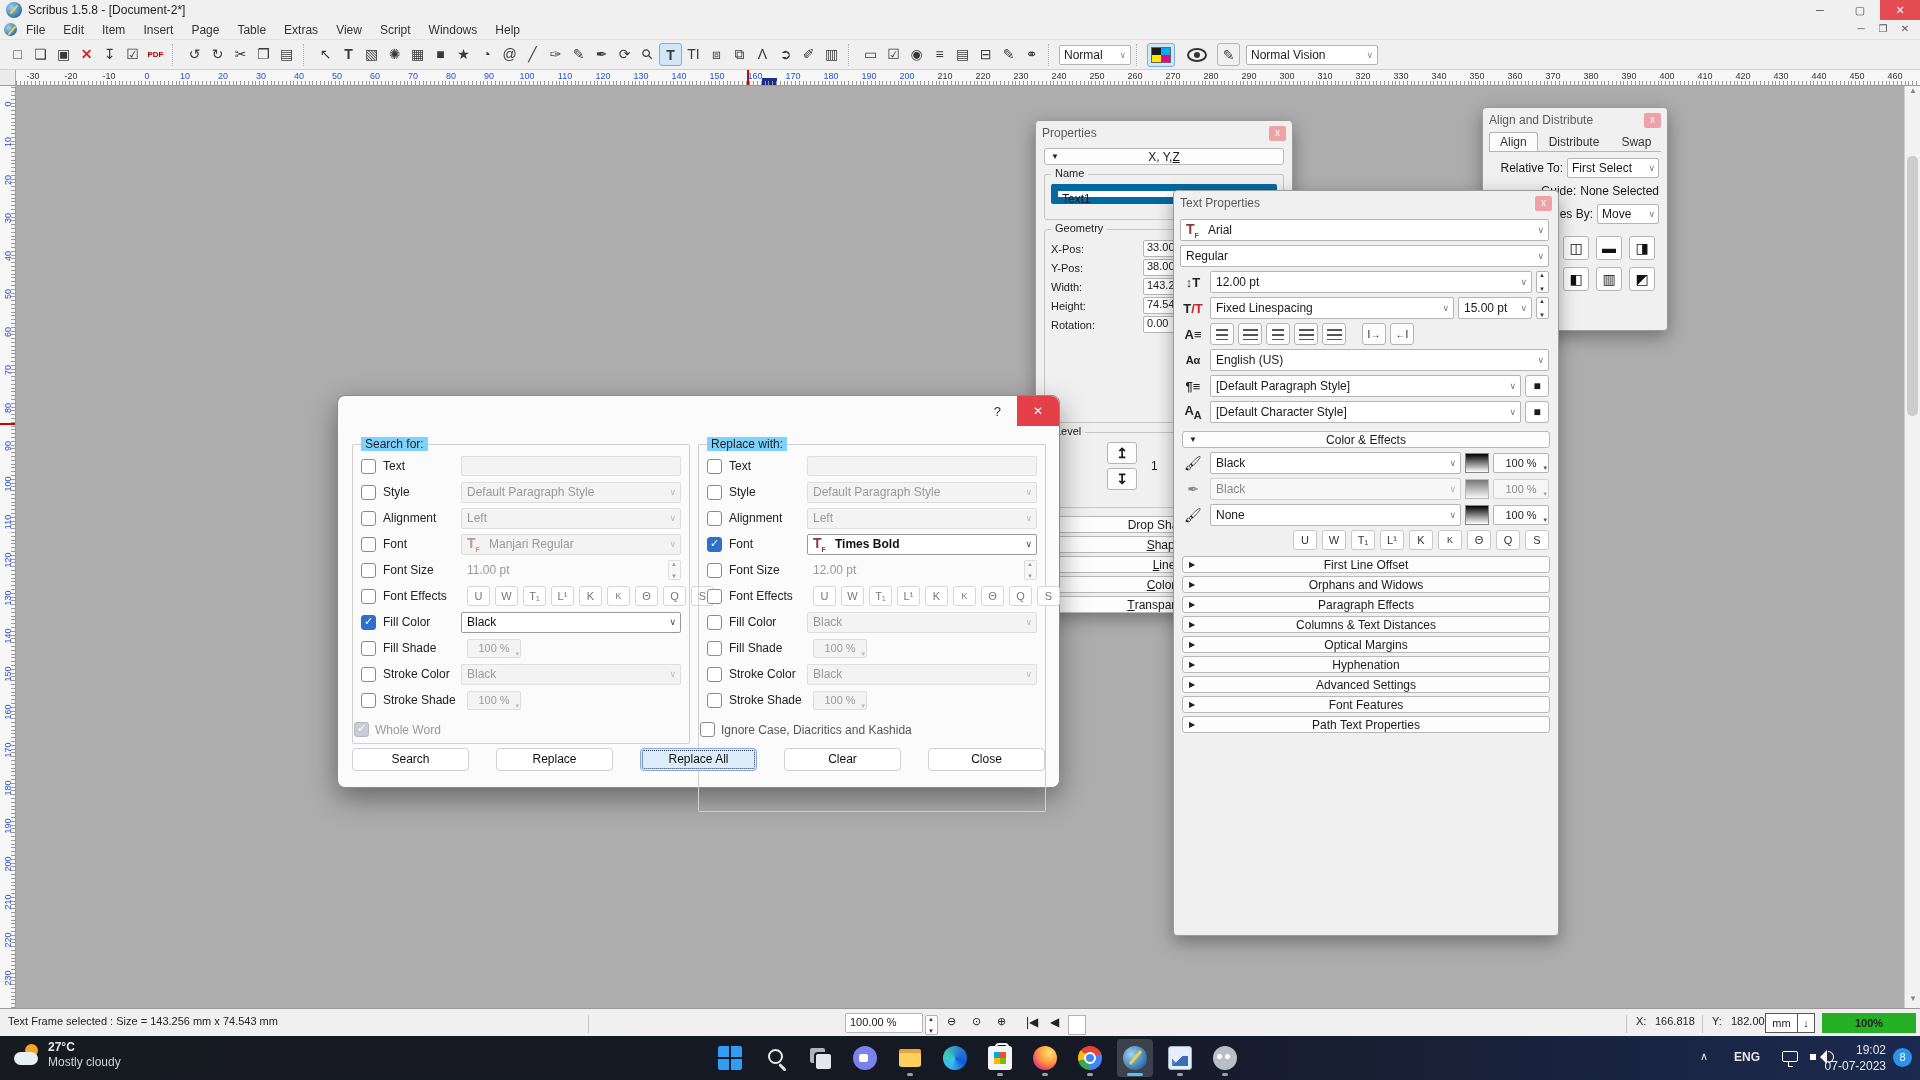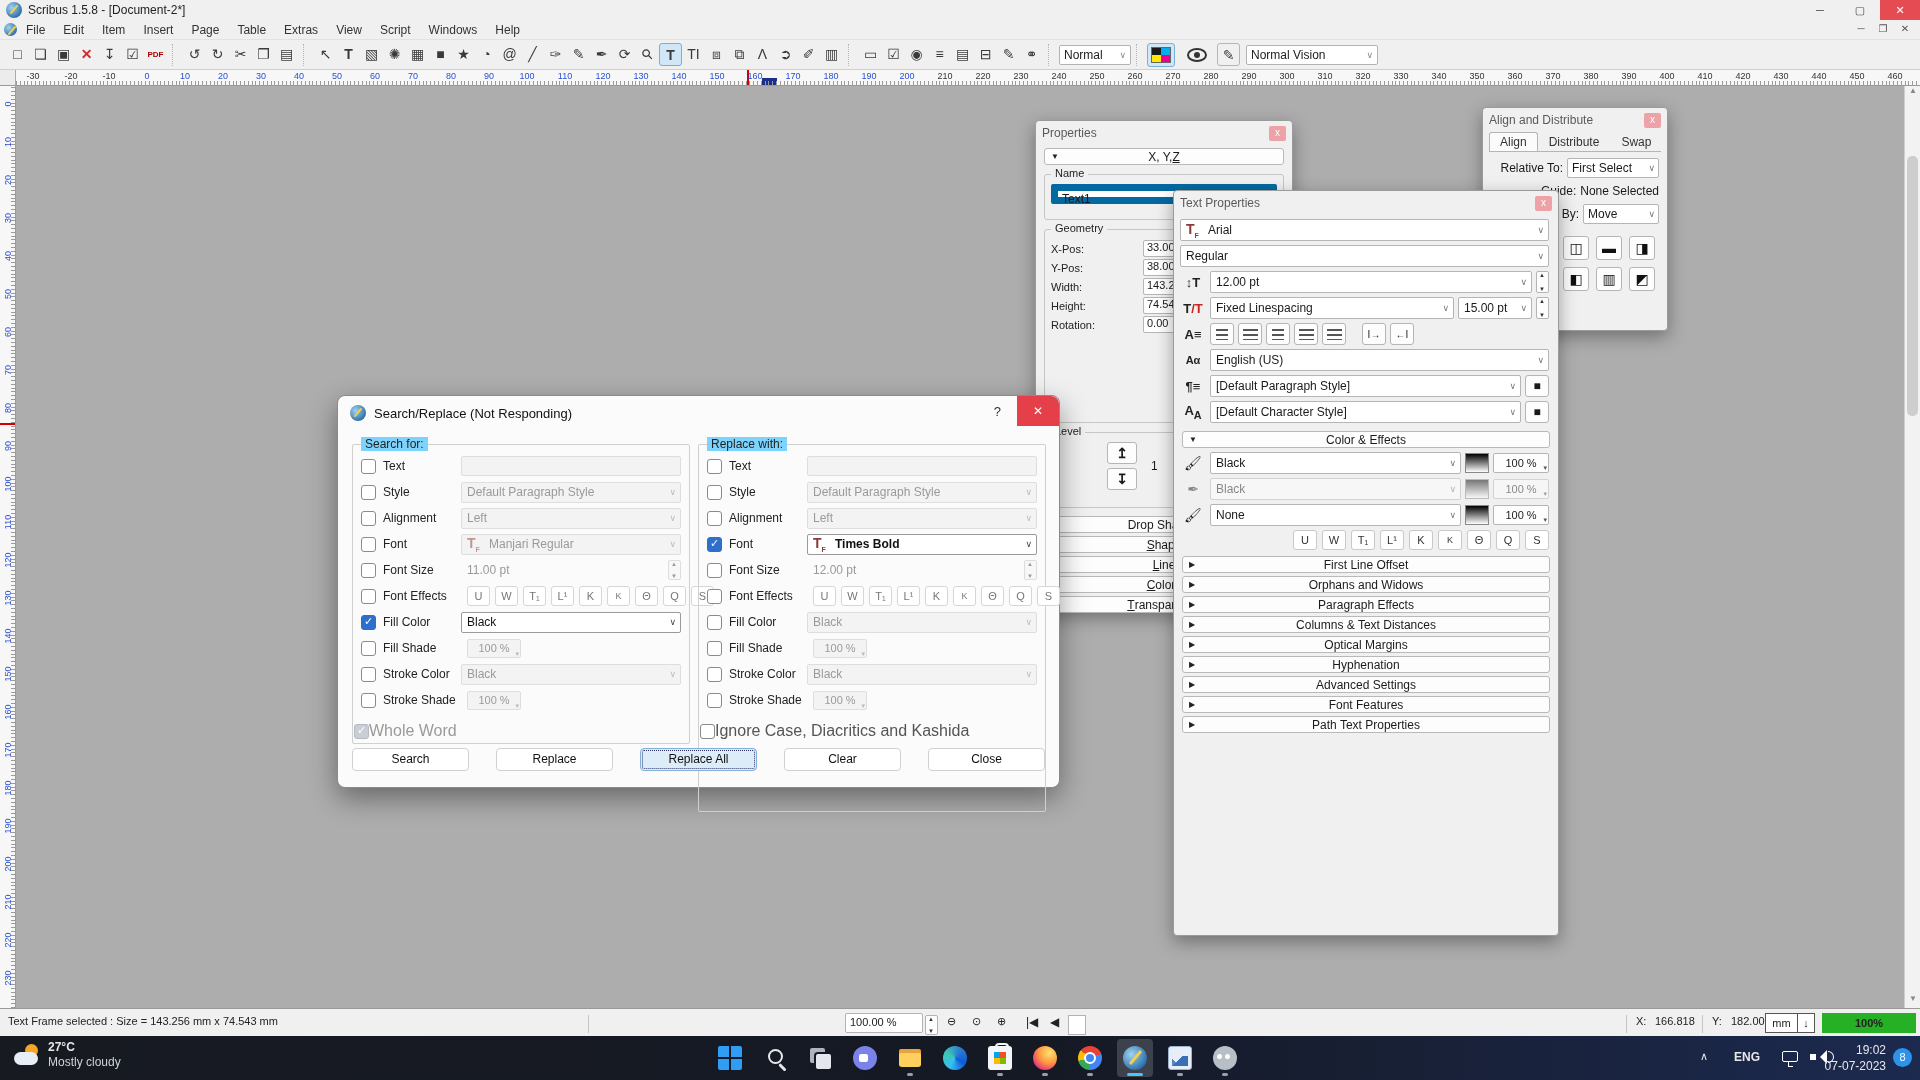--- a/index.html
+++ b/index.html
@@ -132,21 +132,21 @@
 .dcombo.en::after{content:"∨";position:absolute;right:4px;font-size:9px;color:#444}
 .dnum{color:#9a9a9a;font-size:12px;padding-left:6px}
 .dspin{margin-left:auto;width:13px;height:20px;border:1px solid #ddd;background:#f7f7f7;border-radius:2px;position:relative}
 .dspin::before{content:"▲";position:absolute;top:0;left:2px;font-size:6px;color:#999}
 .dspin::after{content:"▼";position:absolute;bottom:0;left:2px;font-size:6px;color:#999}
 .shadebox{width:54px;height:19px;background:#f3f3f3;border:1px solid #dedede;border-radius:2px;color:#9a9a9a;font-size:11px;display:flex;align-items:center;justify-content:center;position:relative;margin-left:6px}
 .shadebox::after{content:"▾";position:absolute;right:1px;bottom:-1px;font-size:7px;color:#bbb}
 .fxrow{display:flex;gap:5px;margin-left:6px}
 .fxd{width:23px;height:20px;border:1px solid #d6d6d6;border-radius:3px;background:#fff;font-size:11px;color:#777;display:flex;align-items:center;justify-content:center}
 .fxd:nth-child(6){font-size:9px}
-.dfoot-cb{position:absolute;display:flex;align-items:center;font-size:16px;color:#9a9a9a}
+.dfoot-cb{position:absolute;display:flex;align-items:center;gap:6px;font-size:12px;color:#9a9a9a}
 .dbtns{position:absolute;left:14px;right:14px;top:352px;display:flex;justify-content:space-between}
 .dbtn{width:117px;height:23px;background:#fff;border:1px solid #d0d0d0;border-radius:4px;font-size:12px;color:#111;text-align:center;line-height:21px}
 .dbtn.primary{background:#dcecf9;border:1px solid #7fb0da;outline:1px dotted #336;outline-offset:-3px}
 
 .statusbar{position:absolute;left:0;top:1008px;width:1920px;height:28px;background:#f0f0f0;border-top:1px solid #999;z-index:5}
 .statusbar span{position:absolute;top:6px;font-size:11px;color:#222}
 .sep{position:absolute;top:4px;width:1px;height:18px;background:#c5c5c5}
 .zoombox{position:absolute;left:845px;top:4px;width:78px;height:20px;background:#fff;border:1px solid #b3b3b3;border-radius:2px;font-size:11px;padding:2px 4px}
 .zspin{position:absolute;left:925px;top:4px;width:13px;height:20px;border:1px solid #b3b3b3;background:#fdfdfd;border-radius:2px}
 .zspin::before{content:"▲";position:absolute;top:0;left:2px;font-size:6px;color:#333}
@@ -480,21 +480,21 @@
     <div class="acombo" style="width:92px">
         <span>First Select</span>
       </div>
   </div>
   <div class="alrow">
     <span class="lab">Guide:</span>
     <span style="font-size:12px">None Selected</span>
   </div>
   <div class="alrow">
     <span class="lab">Align Sides By:</span>
-    <div class="acombo" style="width:76px">
+    <div class="acombo" style="width:62px">
         <span>Move</span>
       </div>
   </div>
   <div class="algrid">
     <span class="albtn">◫</span>
     <span class="albtn">▬</span>
     <span class="albtn">◨</span>
     <span class="albtn">◧</span>
     <span class="albtn">▥</span>
     <span class="albtn">◩</span>
@@ -644,24 +644,20 @@
     <div class="secbar closed">
         <span>Font Features</span>
       </div>
     <div class="secbar closed">
         <span>Path Text Properties</span>
       </div>
   </div>
 </div>
 
 <div class="dlg">
-  <div class="dlg-title">
-    <span class="slogo"></span>
-    <span>Search/Replace (Not Responding)</span>
-  </div>
   <span class="dlg-help">?</span>
   <span class="dlg-close">✕</span>
 
   <div class="dgroup" style="left:14px;top:48px;width:338px;height:300px">
     <span class="glabel">Search for:</span>
     <div class="drow" style="margin-top:8px">
       <span class="cb"></span>
       <span class="rlabel">Text</span>
       <div class="dctl">
           <div class="din"></div>

